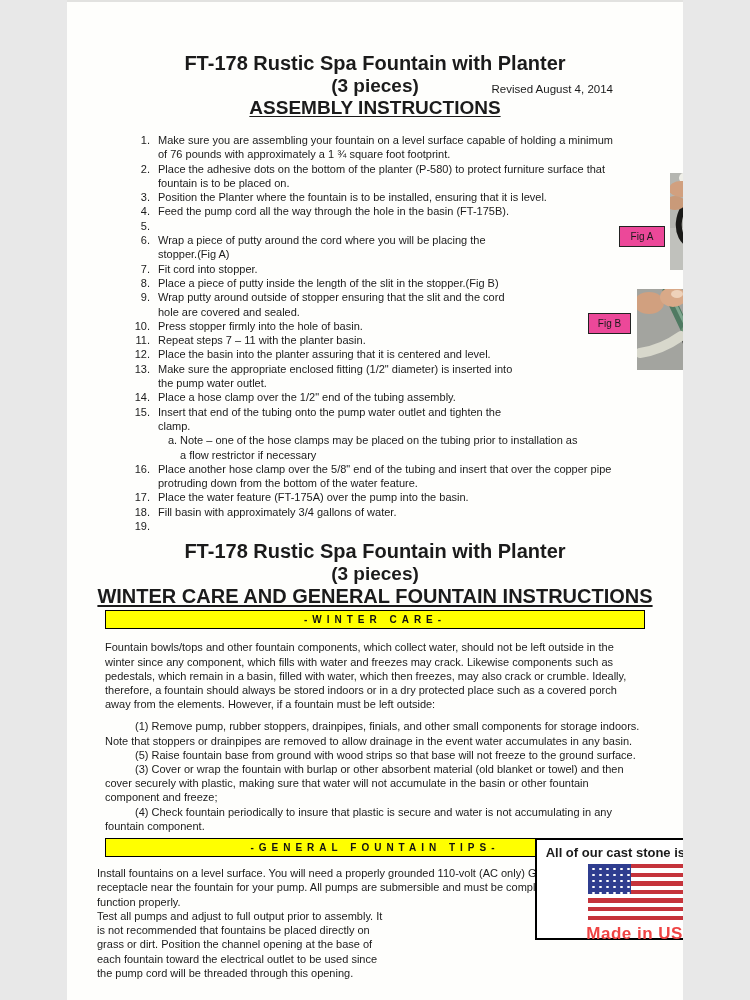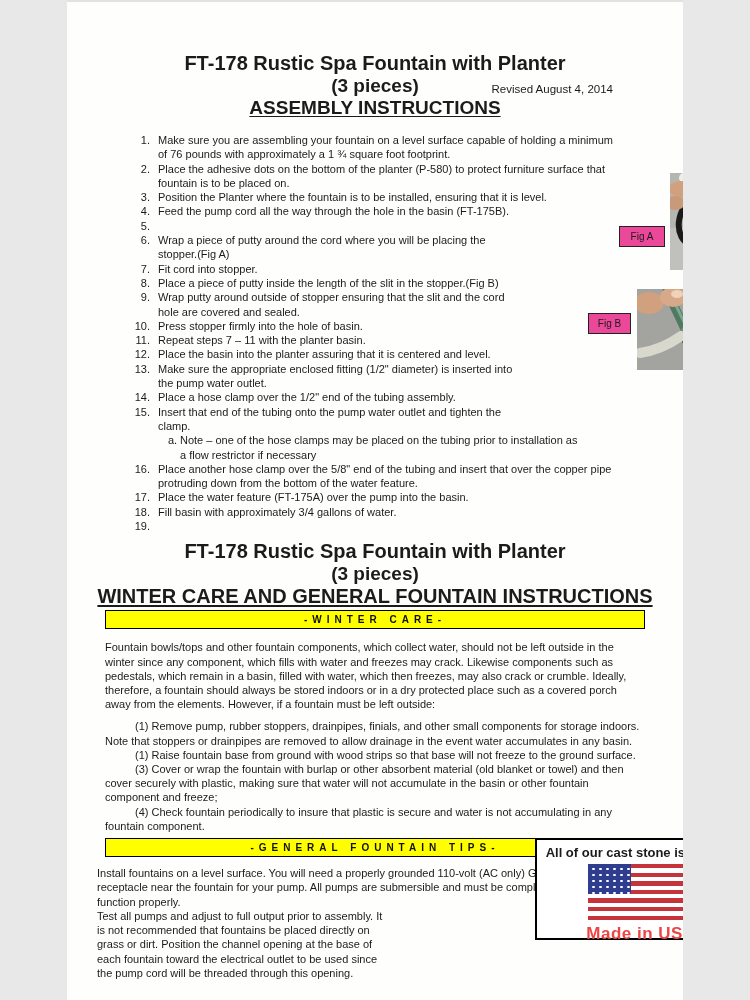--- a/index.html
+++ b/index.html
@@ -217,21 +217,21 @@
   </div>
 
   <div class="section2">
     <div class="title1">FT-178 Rustic Spa Fountain with Planter</div>
     <div class="pieces">(3 pieces)</div>
     <div class="heading2">WINTER CARE AND GENERAL FOUNTAIN INSTRUCTIONS</div>
     <div class="banner">-WINTER CARE-</div>
     <div class="para">Fountain bowls/tops and other fountain components, which collect water, should not be left outside in the winter since any component, which fills with water and freezes may crack. Likewise components such as pedestals, which remain in a basin, filled with water, which then freezes, may also crack or crumble. Ideally, therefore, a fountain should always be stored indoors or in a dry protected place such as a covered porch away from the elements. However, if a fountain must be left outside:</div>
     <div class="winter-block winter-items">
       <p>(1) Remove pump, rubber stoppers, drainpipes, finials, and other small components for storage indoors. Note that stoppers or drainpipes are removed to allow drainage in the event water accumulates in any basin.</p>
-      <p>(1) Raise fountain base from ground with wood strips so that base will not freeze to the ground surface.</p>
+      <p>(5) Raise fountain base from ground with wood strips so that base will not freeze to the ground surface.</p>
       <p>(3) Cover or wrap the fountain with burlap or other absorbent material (old blanket or towel) and then cover securely with plastic, making sure that water will not accumulate in the basin or other fountain component and freeze;</p>
       <p>(4) Check fountain periodically to insure that plastic is secure and water is not accumulating in any fountain component.</p>
     </div>
     <div class="banner banner2">-GENERAL FOUNTAIN TIPS-</div>
   </div>
 
   <div class="tips">
     <div>Install fountains on a level surface.  You will need a properly grounded 110-volt (AC only) GFCI protected receptacle near the fountain for your pump.  All pumps are submersible and must be completely underwater to function properly.</div>
     <div class="wrap-right">Test all pumps and adjust to full output prior to assembly. It is not recommended that fountains be placed directly on grass or dirt. Position the channel opening at the base of each fountain toward the electrical outlet to be used since the pump cord will be threaded through this opening.</div>
     <div class="footer-line wrap-right">

